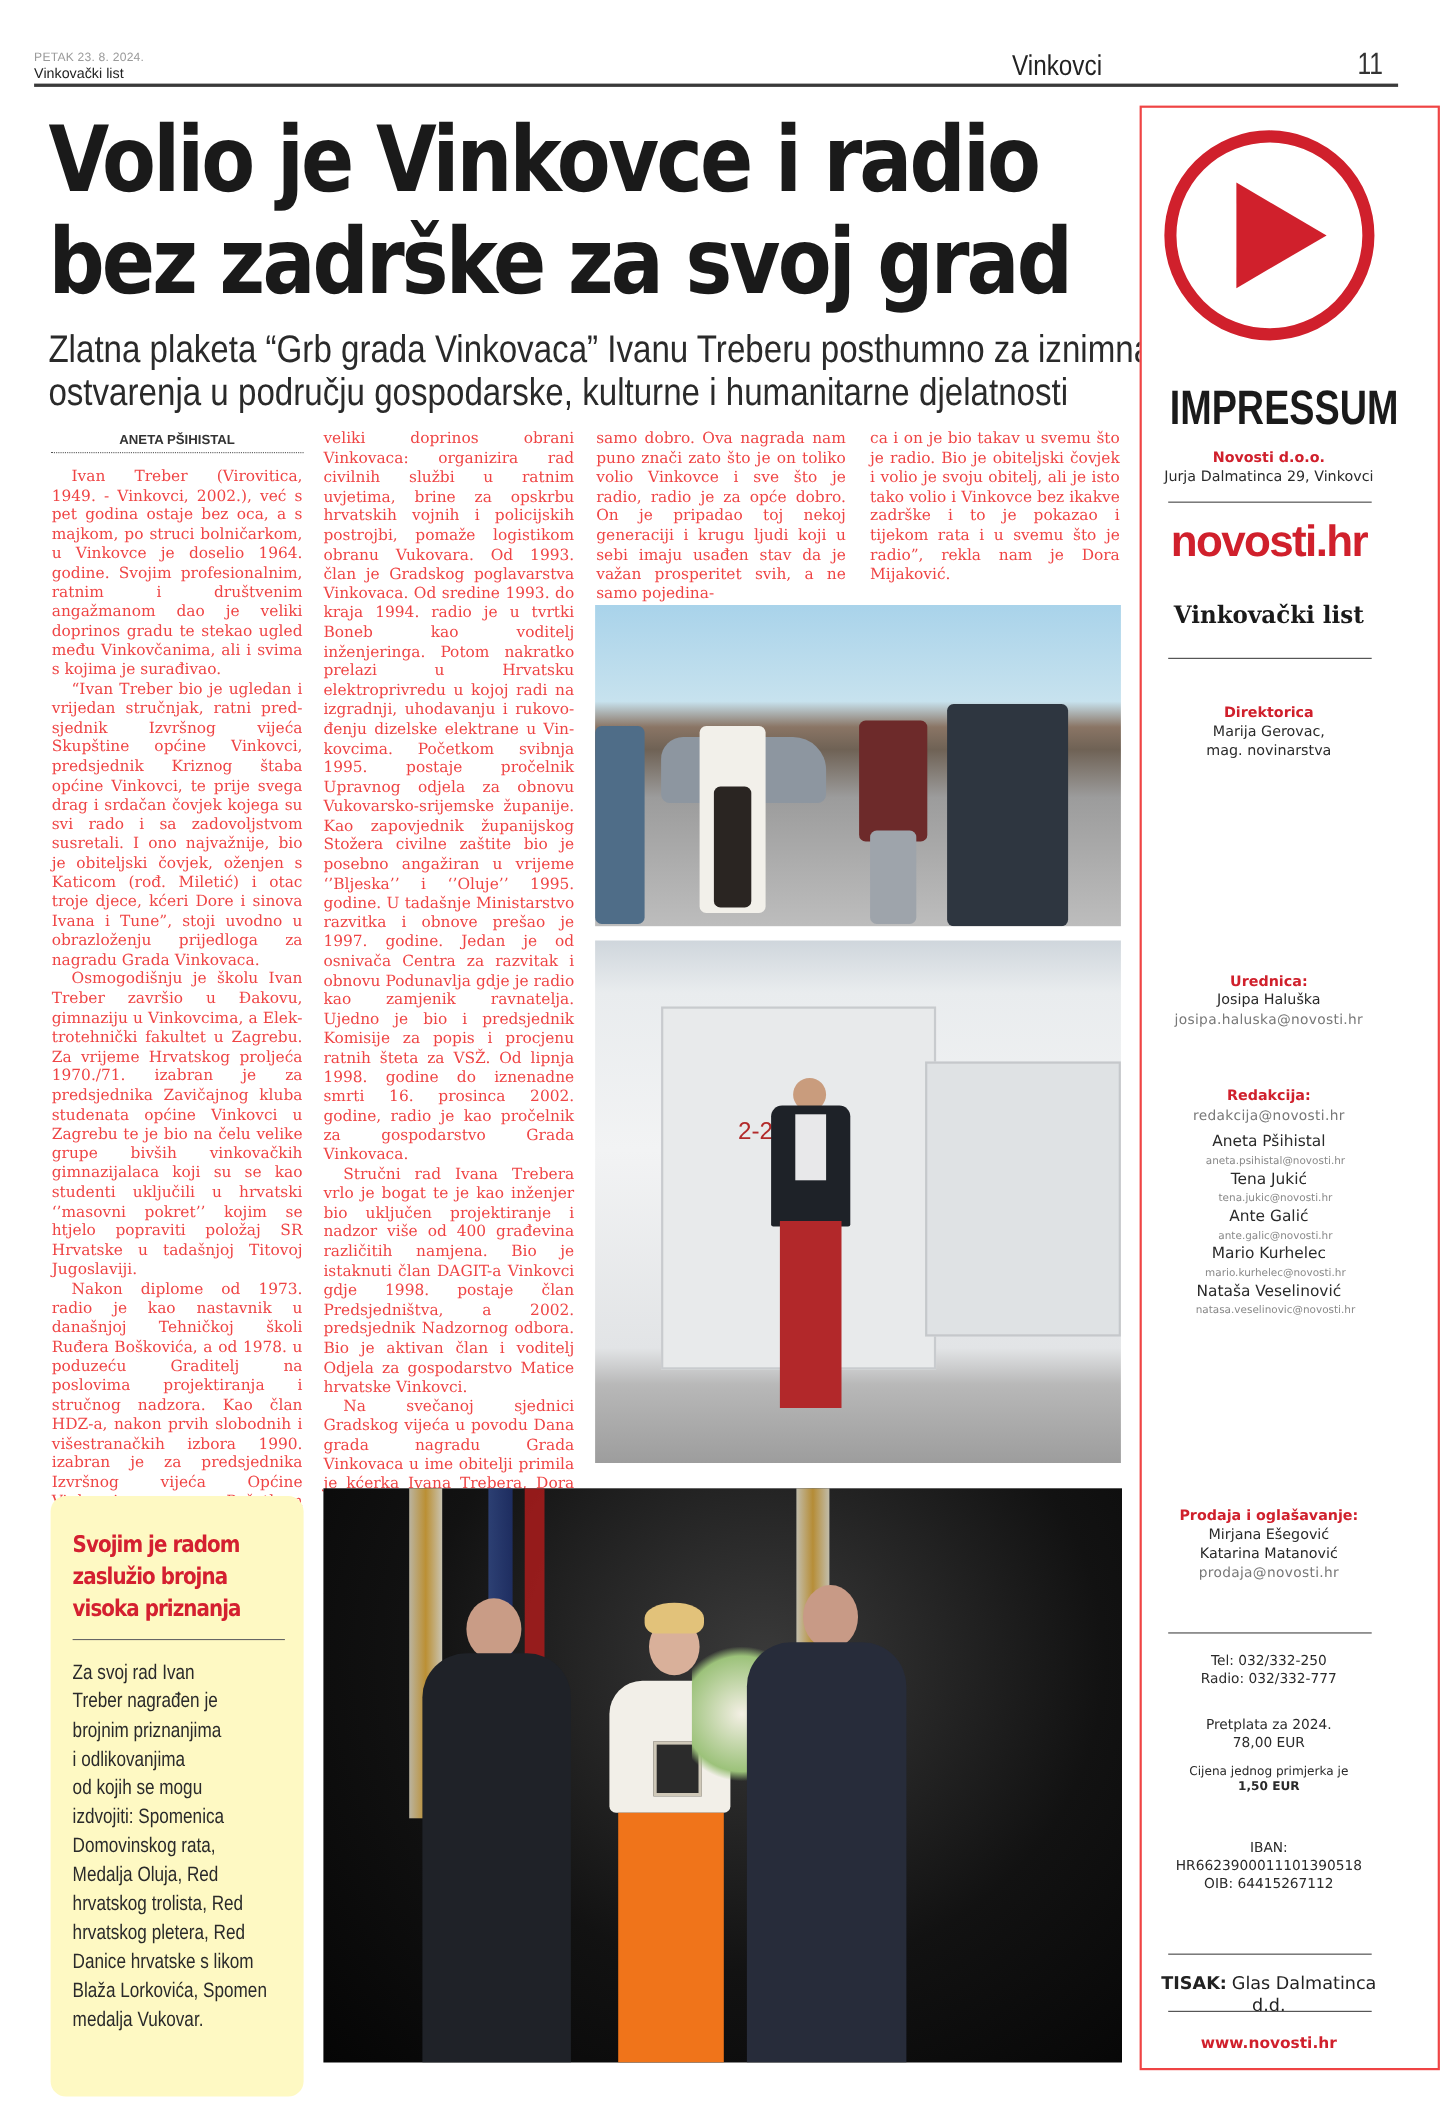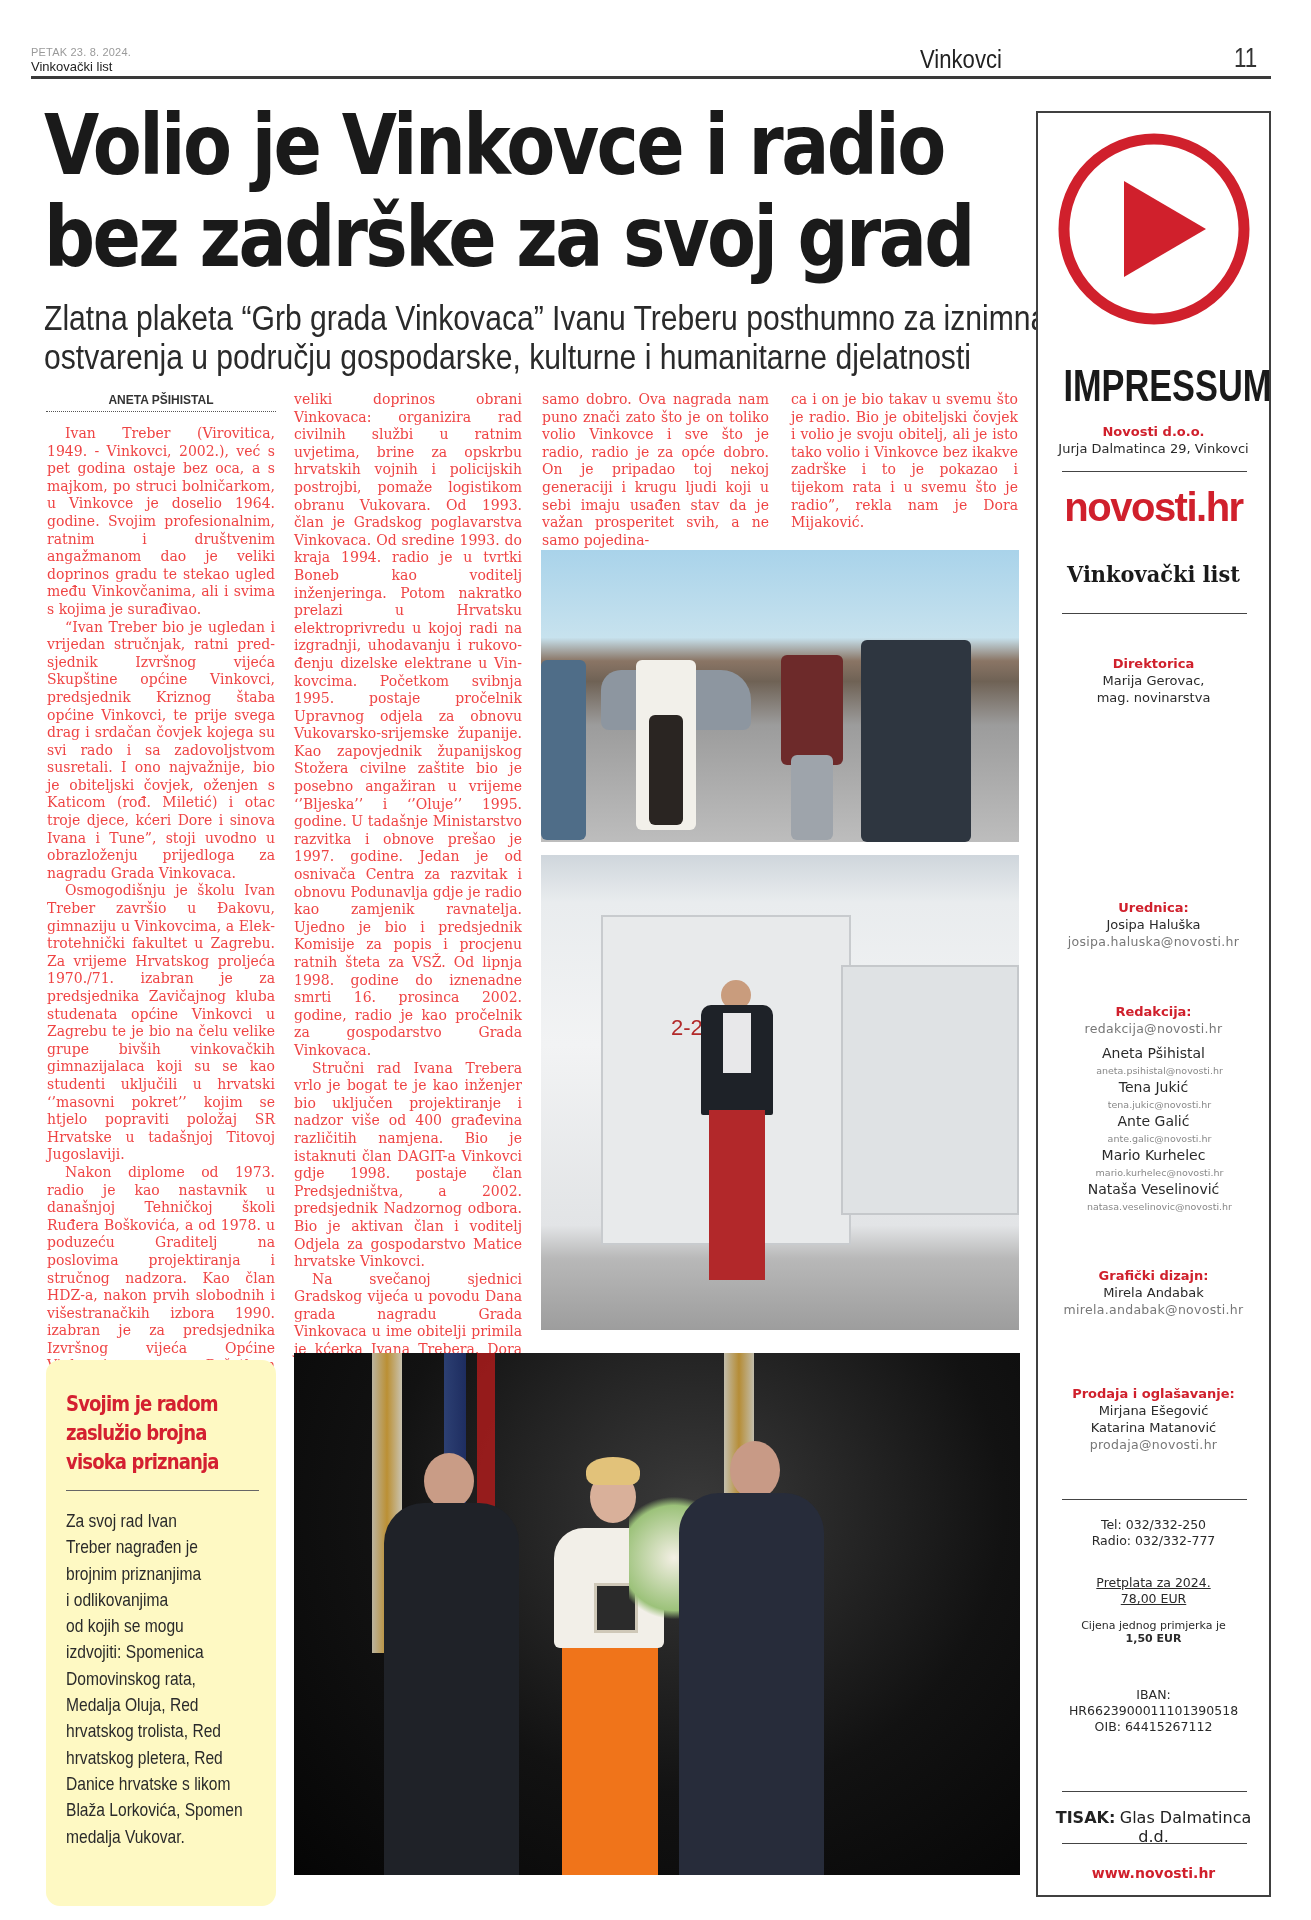--- a/index.html
+++ b/index.html
@@ -38,21 +38,21 @@
   .p2-shape { position: absolute; }
   .p3-shape { position: absolute; }
 
   
   .pinkbox { position: absolute; left: 46px; top: 1360px; width: 230px; height: 546px; background: #fef9c3; border-radius: 14px; }
   .pink-title { position: absolute; left: 20px; top: 30px; width: 200px; font-family: "DejaVu Sans", sans-serif; font-weight: 900; font-size: 21px; line-height: 29px; color: #d42030; letter-spacing: -1px; transform: scaleX(0.86); transform-origin: left top; white-space: nowrap; }
   .pink-rule { position: absolute; left: 20px; top: 130px; width: 193px; height: 1px; background: #666; }
   .pink-text { position: absolute; left: 20px; top: 148px; width: 240px; font-family: "Liberation Sans", sans-serif; font-size: 19px; line-height: 26.3px; color: #2a2a2a; transform: scaleX(0.82); transform-origin: left top; white-space: pre-line; }
 
   
-  .side { position: absolute; left: 1036px; top: 111px; width: 235px; height: 1786px; border: 2px solid #404040; background: #fff; }
+  .side { position: absolute; left: 1036px; top: 96px; width: 273px; height: 1786px; border: 2px solid #ef4444; background: #fff; }
   .side * { font-family: "DejaVu Sans", sans-serif; text-align: center; }
   .play-logo { position: absolute; left: 18px; top: 18px; width: 196px; height: 196px; }
   .imp-title { position: absolute; left: 0; top: 248px; width: 231px; font-family: "Liberation Sans", sans-serif; font-weight: bold; font-size: 44px; color: #1a1a1a; transform: scaleX(0.78); transform-origin: center top; letter-spacing: 0px; }
   .s-red { color: #d0202c; font-weight: bold; font-size: 13px; }
   .s-txt { color: #2a2a2a; font-size: 13px; }
   .s-mail { color: #777; font-size: 12.5px; letter-spacing: 0.3px; }
   .s-mail-sm { color: #888; font-size: 9.5px; padding-left: 12px; }
   .s-name { color: #2a2a2a; font-size: 14px; }
   .s-rule { position: absolute; left: 24px; width: 185px; height: 1px; background: #444; }
   .sblock { position: absolute; left: 0; width: 231px; line-height: 17px; }
@@ -201,39 +201,34 @@
     <div class="s-name">Tena Jukić</div>
     <div class="s-mail-sm">tena.jukic@novosti.hr</div>
     <div class="s-name">Ante Galić</div>
     <div class="s-mail-sm">ante.galic@novosti.hr</div>
     <div class="s-name">Mario Kurhelec</div>
     <div class="s-mail-sm">mario.kurhelec@novosti.hr</div>
     <div class="s-name">Nataša Veselinović</div>
     <div class="s-mail-sm">natasa.veselinovic@novosti.hr</div>
   </div>
 
-  <div class="sblock" style="top:1154px;">
-    <div class="s-red">Grafički dizajn:</div>
-    <div class="s-txt">Mirela Andabak</div>
-    <div class="s-mail">mirela.andabak@novosti.hr</div>
-  </div>
 
   <div class="sblock" style="top:1272px;">
     <div class="s-red">Prodaja i oglašavanje:</div>
     <div class="s-txt">Mirjana Ešegović</div>
     <div class="s-txt">Katarina Matanović</div>
     <div class="s-mail">prodaja@novosti.hr</div>
   </div>
   <div class="s-rule" style="top:1386px;"></div>
 
   <div class="sblock" style="top:1404px;line-height:16px;">
     <div class="s-txt" style="font-size:12.5px;">Tel: 032/332-250</div>
     <div class="s-txt" style="font-size:12.5px;">Radio: 032/332-777</div>
   </div>
-  <div class="sblock" style="top:1462px;line-height:16px;text-decoration:underline;">
+  <div class="sblock" style="top:1462px;line-height:16px;">
     <div class="s-txt" style="font-size:12.5px;">Pretplata za 2024.</div>
     <div class="s-txt" style="font-size:12.5px;">78,00 EUR</div>
   </div>
   <div class="sblock" style="top:1506px;line-height:13px;">
     <div class="s-txt" style="font-size:11px;">Cijena jednog primjerka je</div>
     <div class="s-txt" style="font-size:11px;font-weight:bold;">1,50 EUR</div>
   </div>
   <div class="sblock" style="top:1574px;line-height:16px;">
     <div class="s-txt" style="font-size:12.5px;">IBAN:</div>
     <div class="s-txt" style="font-size:12.5px;">HR6623900011101390518</div>

